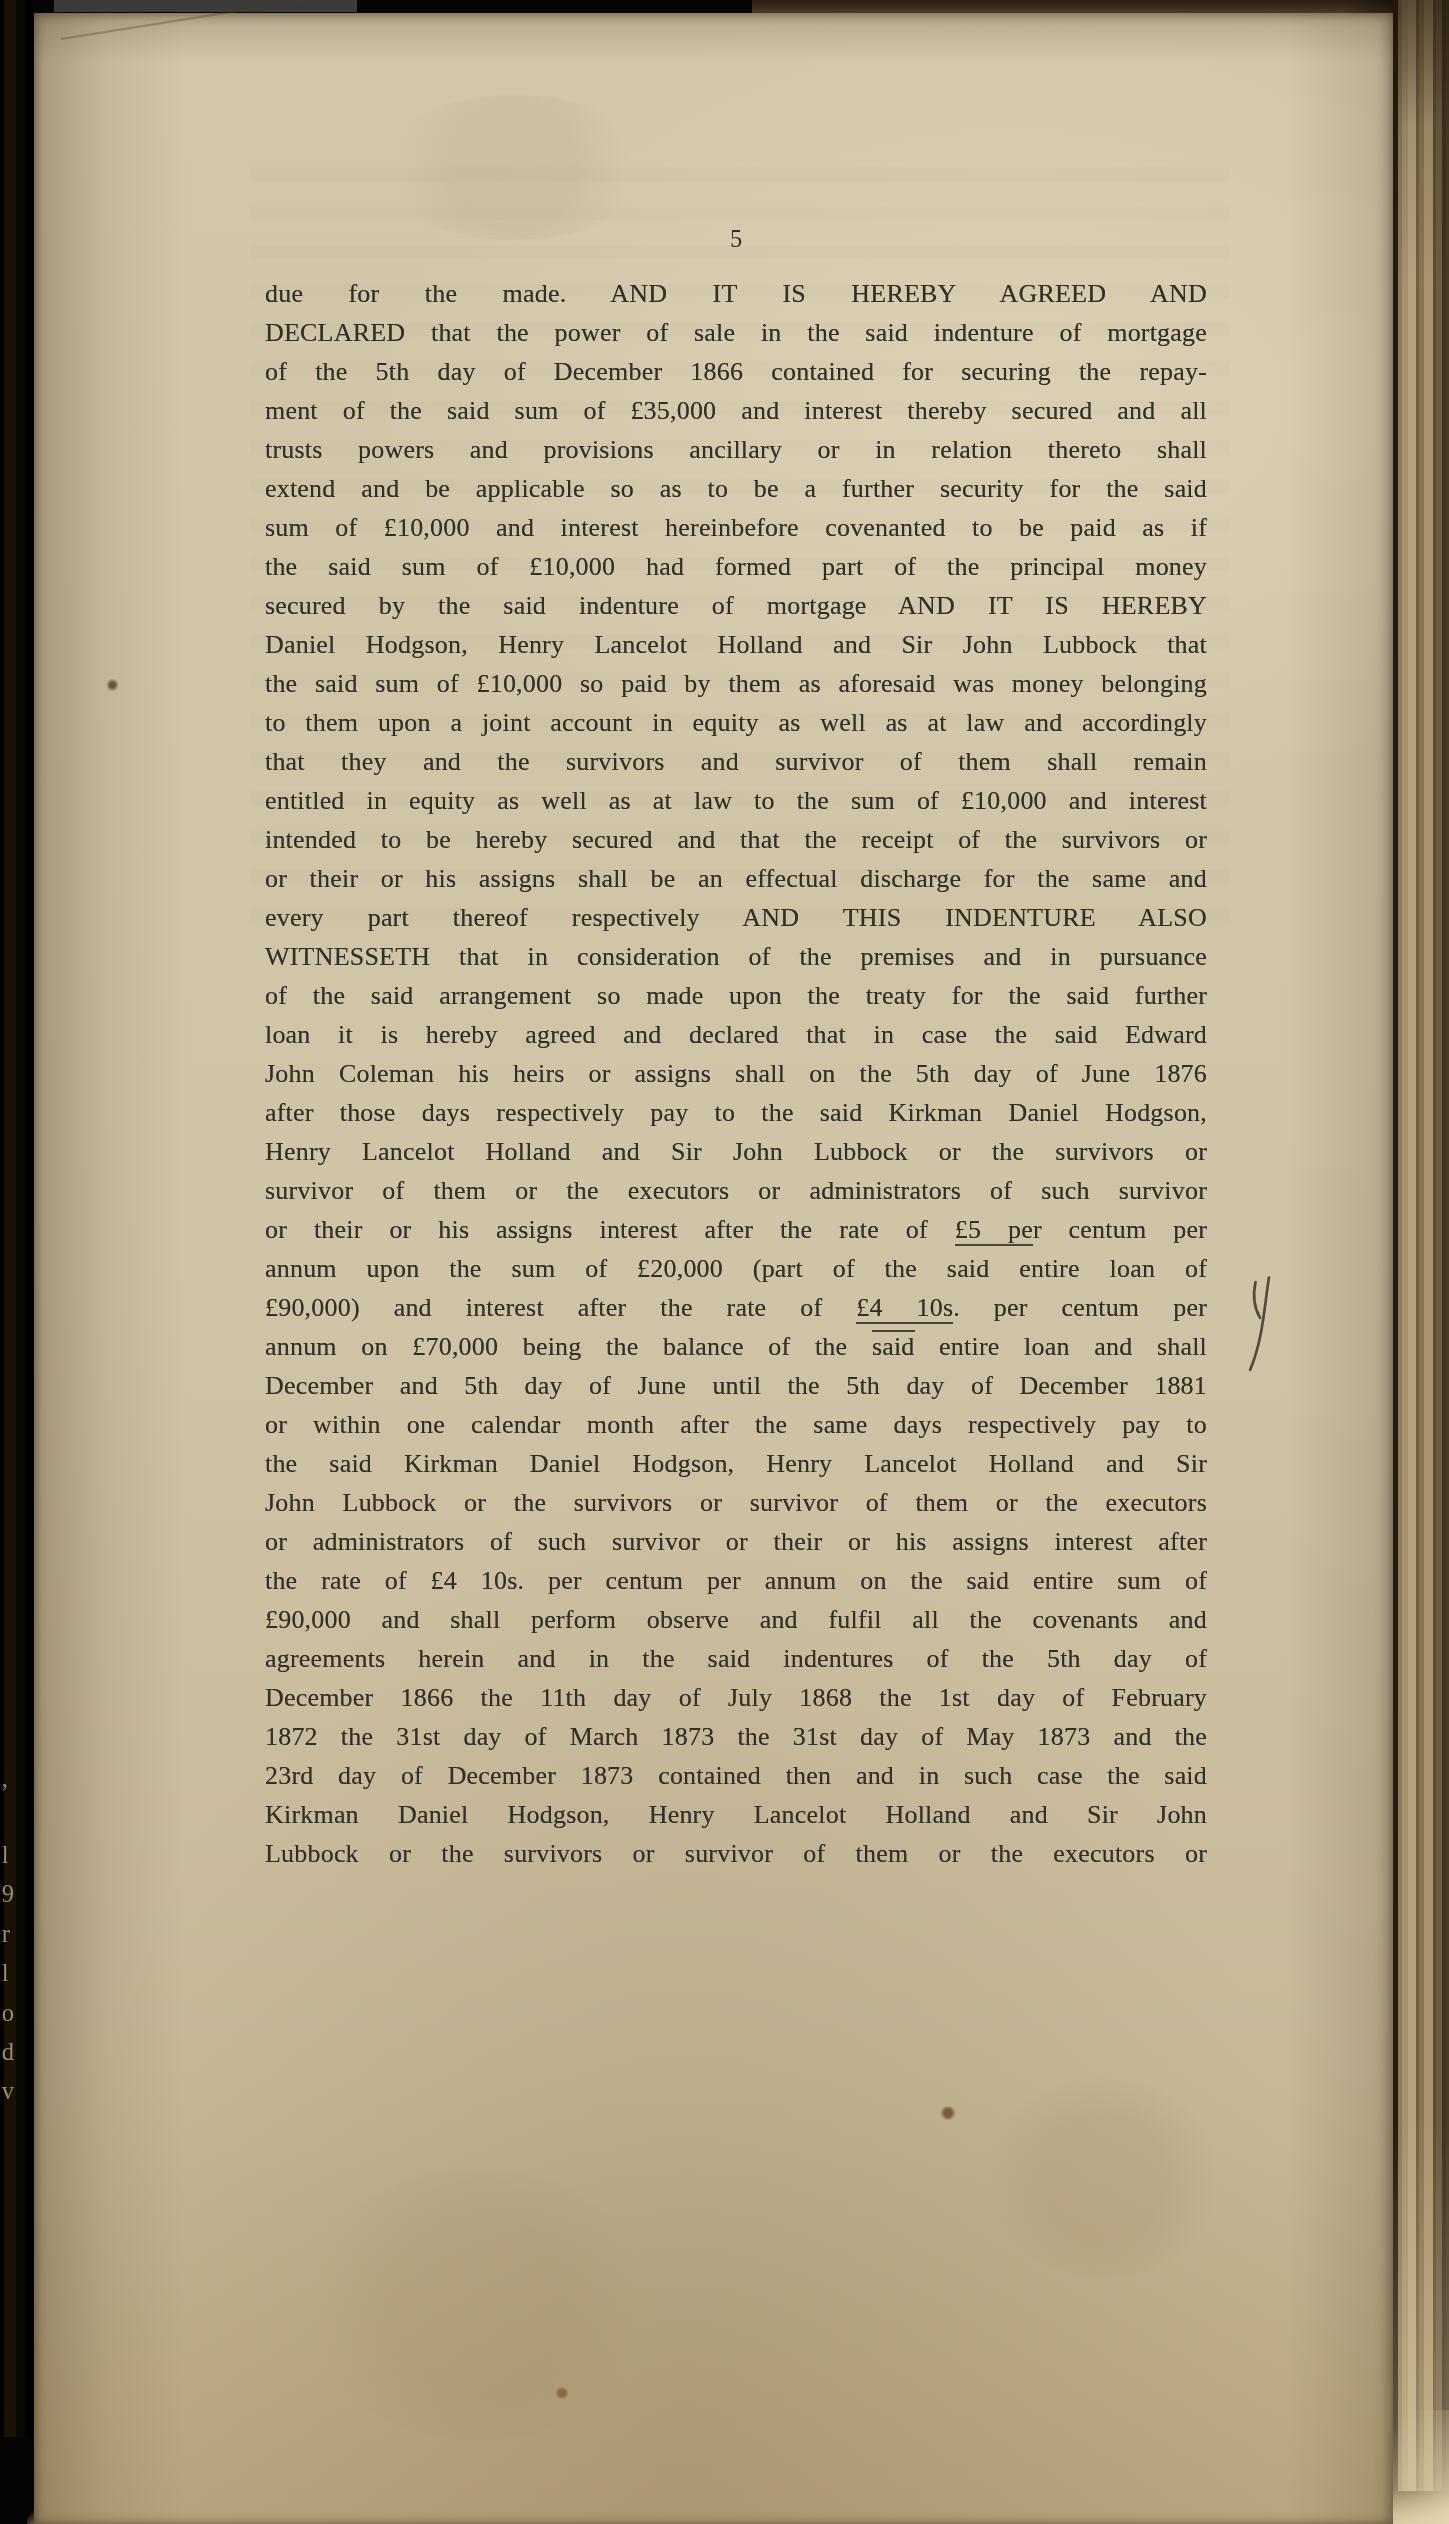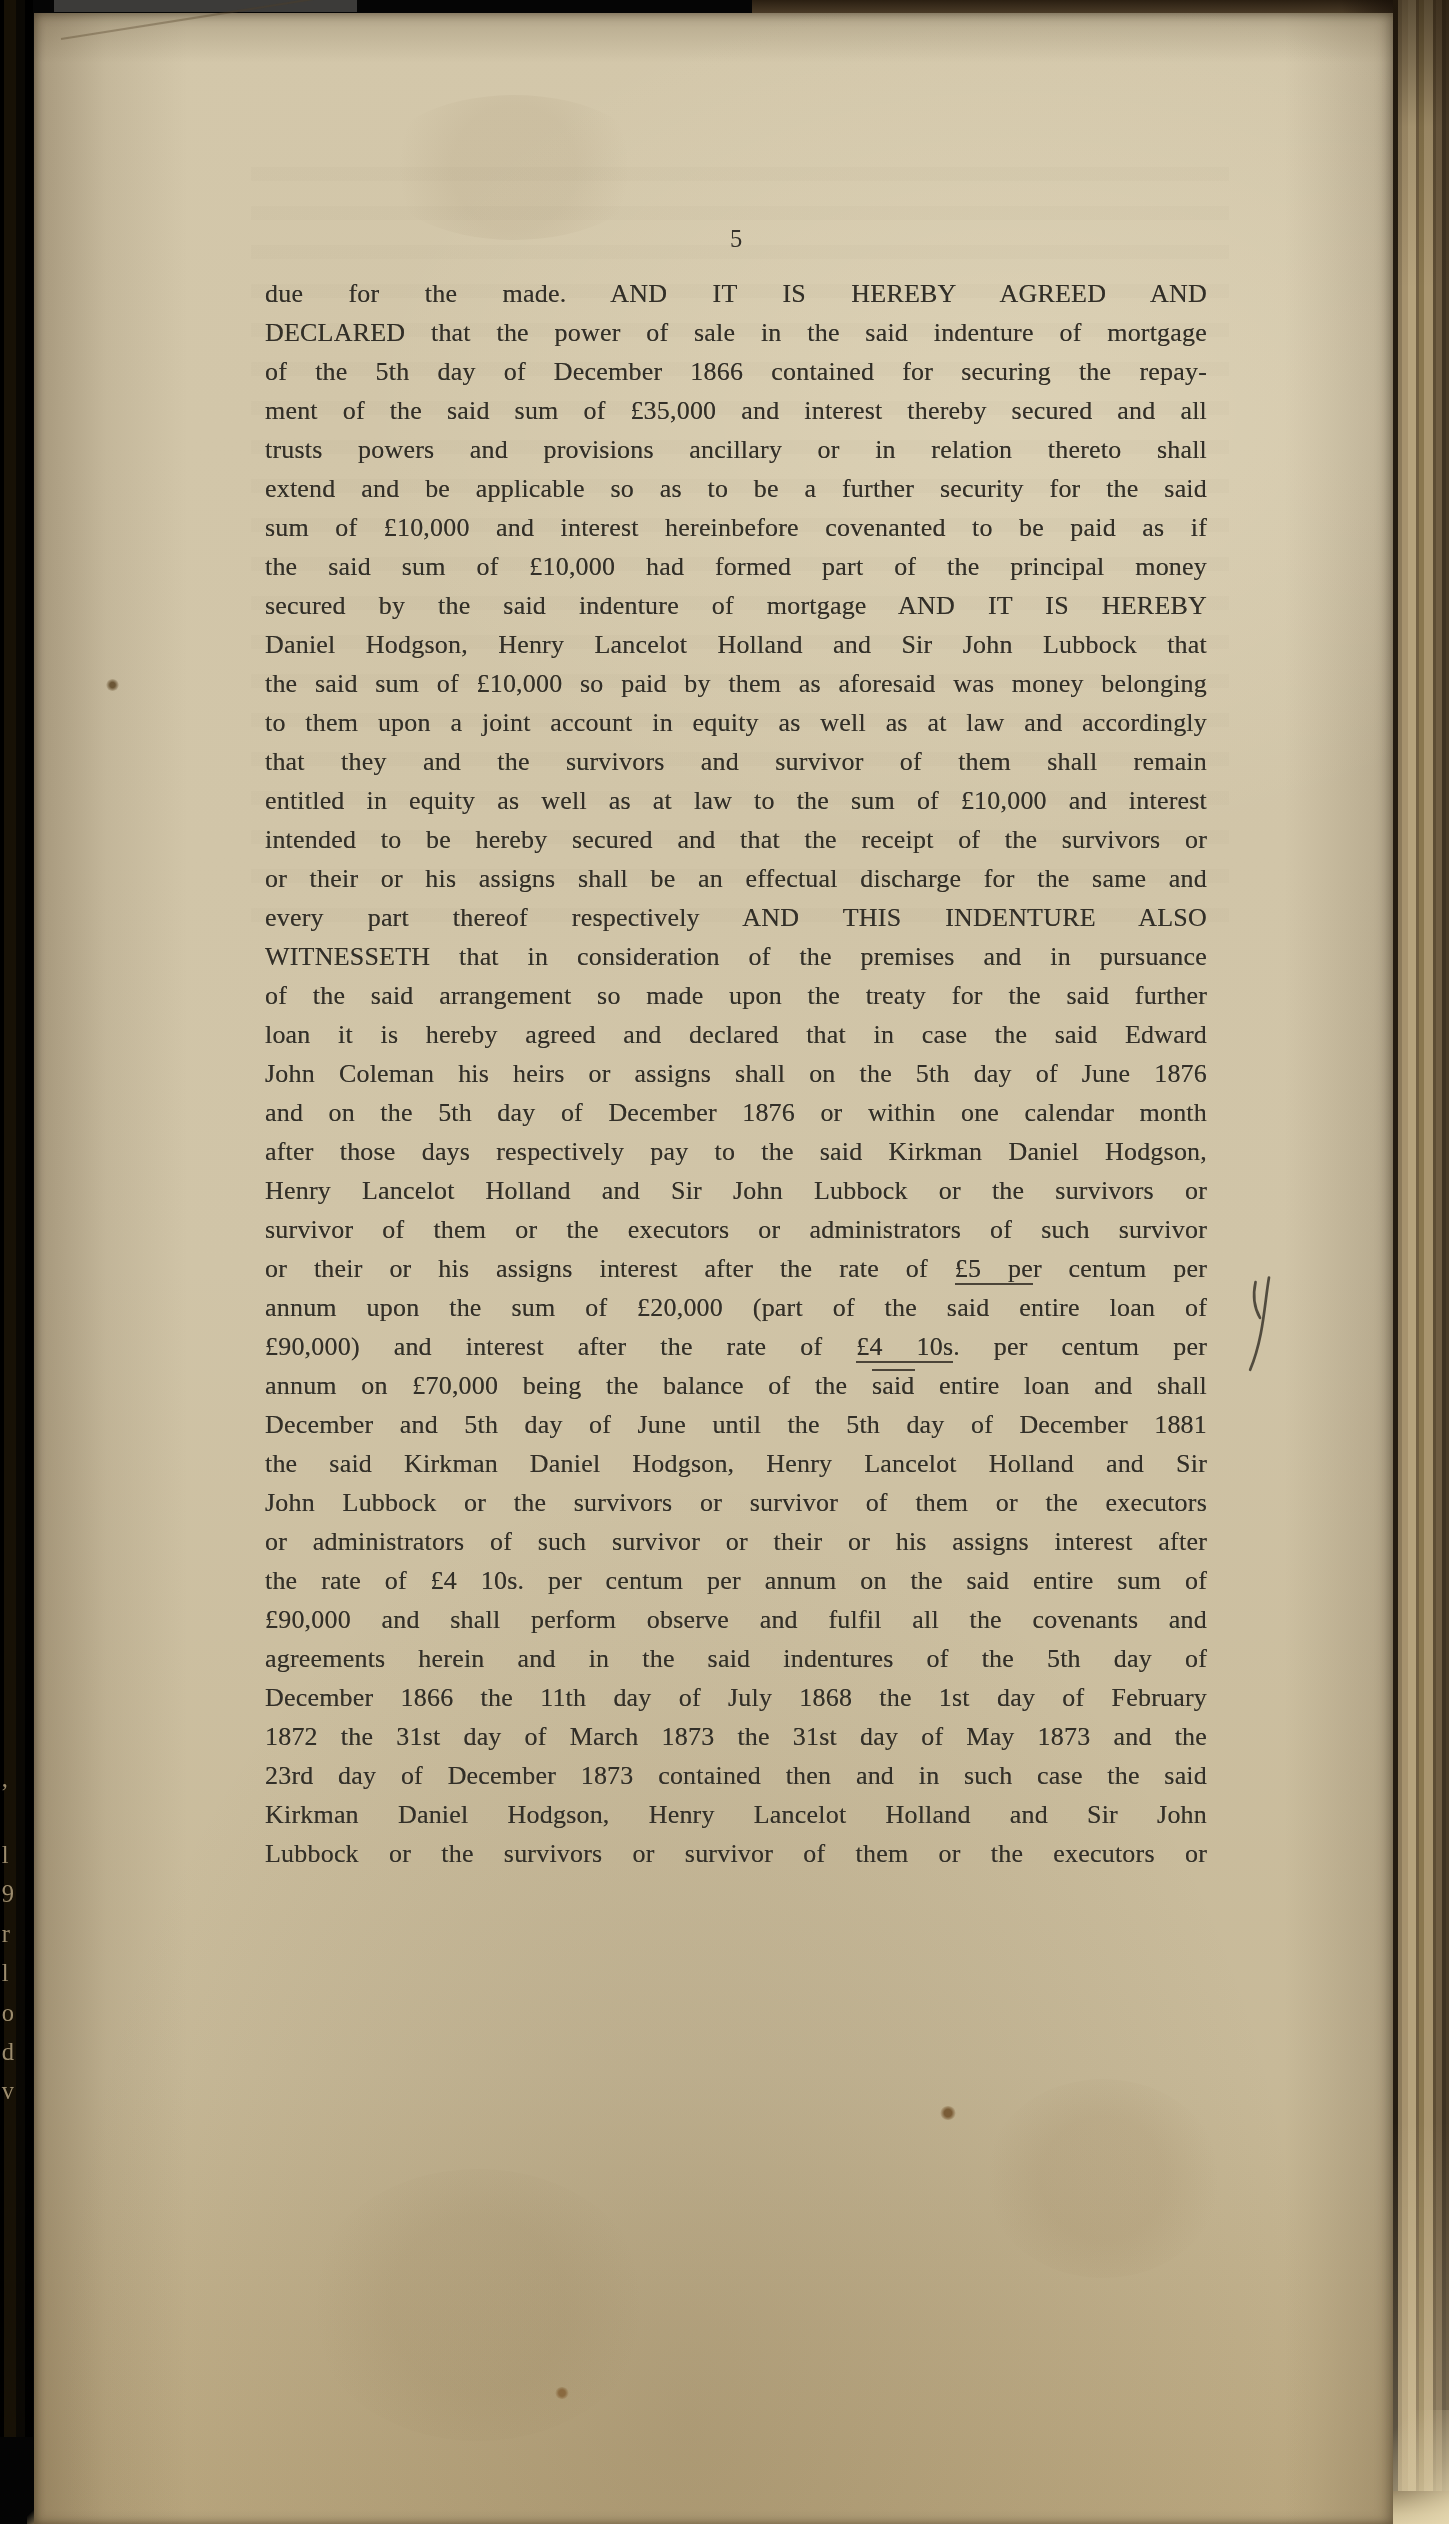--- a/index.html
+++ b/index.html
@@ -120,29 +120,29 @@
         <div class="line">to them upon a joint account in equity as well as at law and accordingly</div>
         <div class="line">that they and the survivors and survivor of them shall remain</div>
         <div class="line">entitled in equity as well as at law to the sum of £10,000 and interest</div>
         <div class="line">intended to be hereby secured and that the receipt of the survivors or</div>
         <div class="line">or their or his assigns shall be an effectual discharge for the same and</div>
         <div class="line">every part thereof respectively AND THIS INDENTURE ALSO</div>
         <div class="line">WITNESSETH that in consideration of the premises and in pursuance</div>
         <div class="line">of the said arrangement so made upon the treaty for the said further</div>
         <div class="line">loan it is hereby agreed and declared that in case the said Edward</div>
         <div class="line">John Coleman his heirs or assigns shall on the 5th day of June 1876</div>
-        <div class="line">and on the 5th day of December 1876 or within one calendar month</div>
         <div class="line">after those days respectively pay to the said Kirkman Daniel Hodgson,</div>
         <div class="line">Henry Lancelot Holland and Sir John Lubbock or the survivors or</div>
         <div class="line">survivor of them or the executors or administrators of such survivor</div>
         <div class="line">or their or his assigns interest after the rate of <span class="pen-underline">£5 pe</span>r centum per</div>
         <div class="line">annum upon the sum of £20,000 (part of the said entire loan of</div>
         <div class="line">£90,000) and interest after the rate of <span class="pen-underline">£4 10s</span>. per centum per</div>
         <div class="line">annum on £70,000 being the balance of the <span class="pen-overline">said</span> entire loan and shall</div>
         <div class="line">December and 5th day of June until the 5th day of December 1881</div>
+        <div class="line">or within one calendar month after the same days respectively pay to</div>
         <div class="line">the said Kirkman Daniel Hodgson, Henry Lancelot Holland and Sir</div>
         <div class="line">John Lubbock or the survivors or survivor of them or the executors</div>
         <div class="line">or administrators of such survivor or their or his assigns interest after</div>
         <div class="line">the rate of £4 10s. per centum per annum on the said entire sum of</div>
         <div class="line">£90,000 and shall perform observe and fulfil all the covenants and</div>
         <div class="line">agreements herein and in the said indentures of the 5th day of</div>
         <div class="line">December 1866 the 11th day of July 1868 the 1st day of February</div>
         <div class="line">1872 the 31st day of March 1873 the 31st day of May 1873 and the</div>
         <div class="line">23rd day of December 1873 contained then and in such case the said</div>
         <div class="line">Kirkman Daniel Hodgson, Henry Lancelot Holland and Sir John</div>

